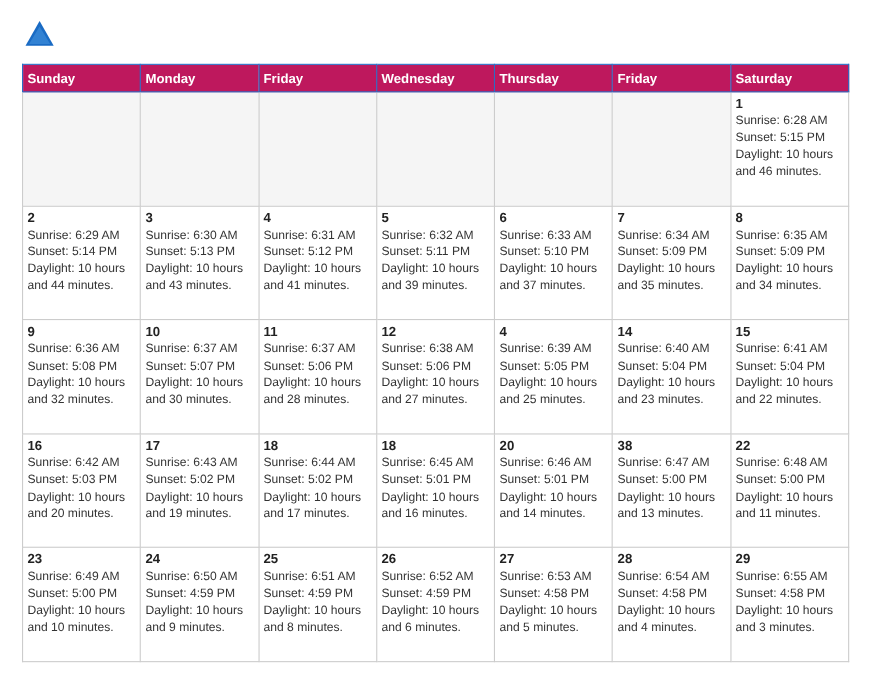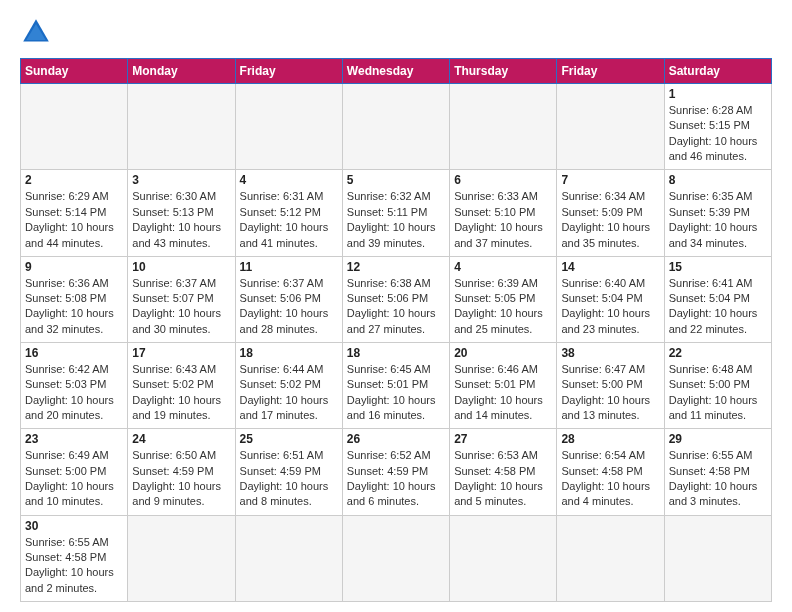--- a/index.html
+++ b/index.html
@@ -176,21 +176,21 @@
           </td>
           <td>
             <span class="day-number">7</span>
             <div class="day-info">Sunrise: 6:34 AM
 Sunset: 5:09 PM
 Daylight: 10 hours and 35 minutes.</div>
           </td>
           <td>
             <span class="day-number">8</span>
             <div class="day-info">Sunrise: 6:35 AM
-Sunset: 5:39 PM
+Sunset: 5:09 PM
 Daylight: 10 hours and 34 minutes.</div>
           </td>
         </tr>
         <tr>
           <td>
             <span class="day-number">9</span>
             <div class="day-info">Sunrise: 6:36 AM
 Sunset: 5:08 PM
 Daylight: 10 hours and 32 minutes.</div>
           </td>
@@ -311,30 +311,16 @@
             <div class="day-info">Sunrise: 6:54 AM
 Sunset: 4:58 PM
 Daylight: 10 hours and 4 minutes.</div>
           </td>
           <td>
             <span class="day-number">29</span>
             <div class="day-info">Sunrise: 6:55 AM
 Sunset: 4:58 PM
 Daylight: 10 hours and 3 minutes.</div>
           </td>
-        </tr>
-        <tr class="last-row">
-          <td>
-            <span class="day-number">30</span>
-            <div class="day-info">Sunrise: 6:55 AM
-Sunset: 4:58 PM
-Daylight: 10 hours and 2 minutes.</div>
-          </td>
-          <td class="empty"></td>
-          <td class="empty"></td>
-          <td class="empty"></td>
-          <td class="empty"></td>
-          <td class="empty"></td>
-          <td class="empty"></td>
         </tr>
       </tbody>
   </table>
 </div>
 
 </body></html>

